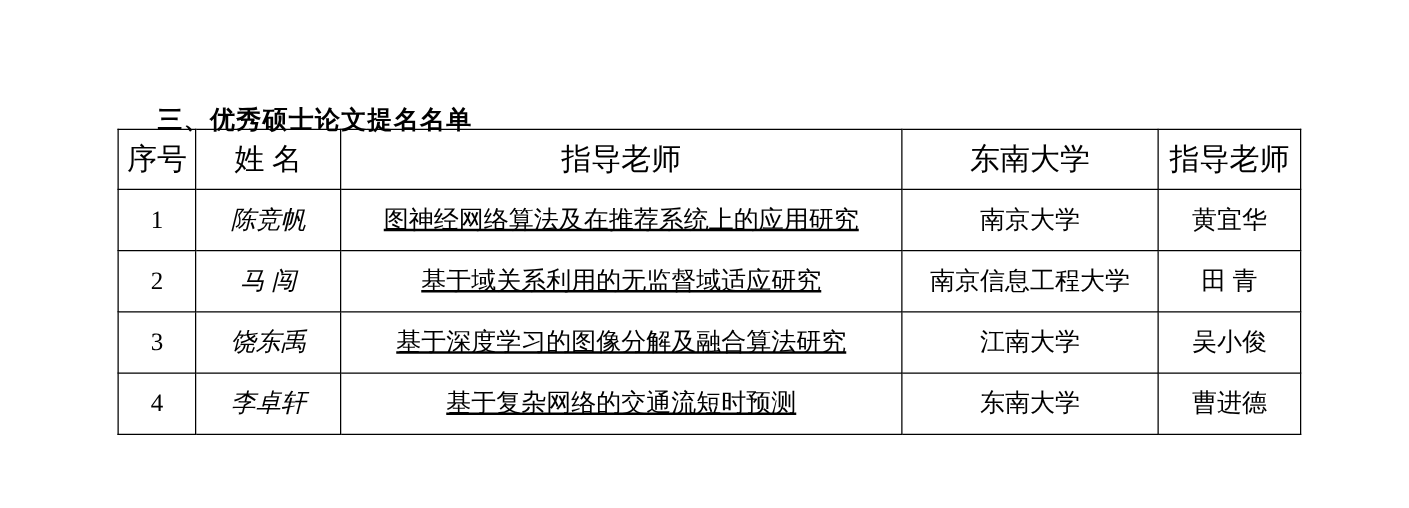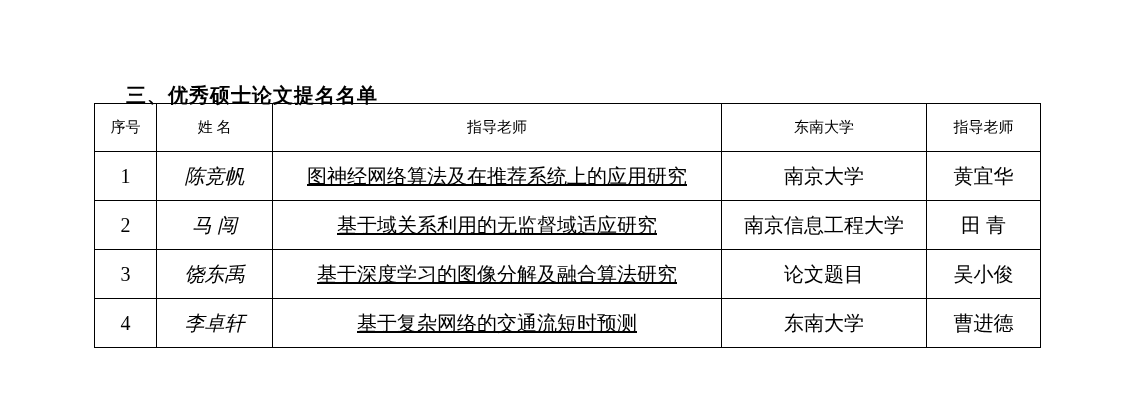--- a/index.html
+++ b/index.html
@@ -51,21 +51,21 @@
     font-size: 20px;
     font-family: "Liberation Serif", "DejaVu Serif", serif;
     padding: 0;
     height: 48px;
     line-height: 1.25;
     color: #000000;
     font-weight: normal;
   }
   table.doc-table thead th {
     height: 47px;
-    font-size: 15px;
+    font-size: 24px;
     text-align: center;
   }
   col.c-idx { width: 62px; }
   col.c-name { width: 116px; }
   col.c-title { width: 449px; }
   col.c-unit { width: 205px; }
   col.c-advisor { width: 114px; }
 
   .cell-idx { font-size: 19px; }
   .cell-name { letter-spacing: 0px; font-style: italic; }
@@ -108,21 +108,21 @@
           <td class="cell-idx">2</td>
           <td class="cell-name">马  闯</td>
           <td class="cell-title">基于域关系利用的无监督域适应研究</td>
           <td>南京信息工程大学</td>
           <td>田   青</td>
         </tr>
         <tr>
           <td class="cell-idx">3</td>
           <td class="cell-name">饶东禹</td>
           <td class="cell-title">基于深度学习的图像分解及融合算法研究</td>
-          <td>论文题目</td>
+          <td>江南大学</td>
           <td>吴小俊</td>
         </tr>
         <tr>
           <td class="cell-idx">4</td>
           <td class="cell-name">李卓轩</td>
           <td class="cell-title">基于复杂网络的交通流短时预测</td>
           <td>东南大学</td>
           <td>曹进德</td>
         </tr>
       </tbody>

